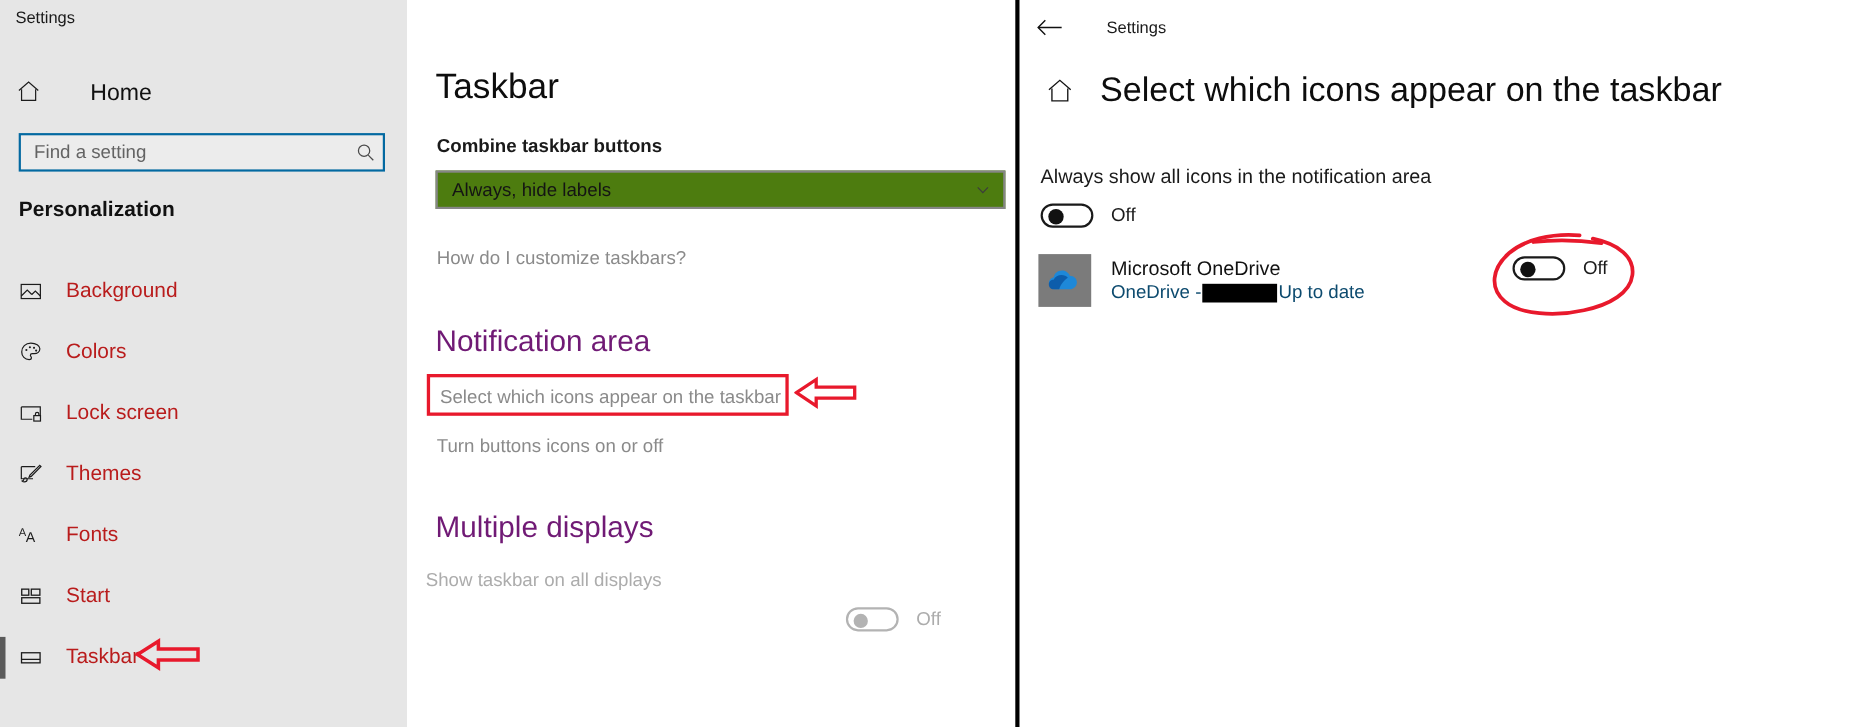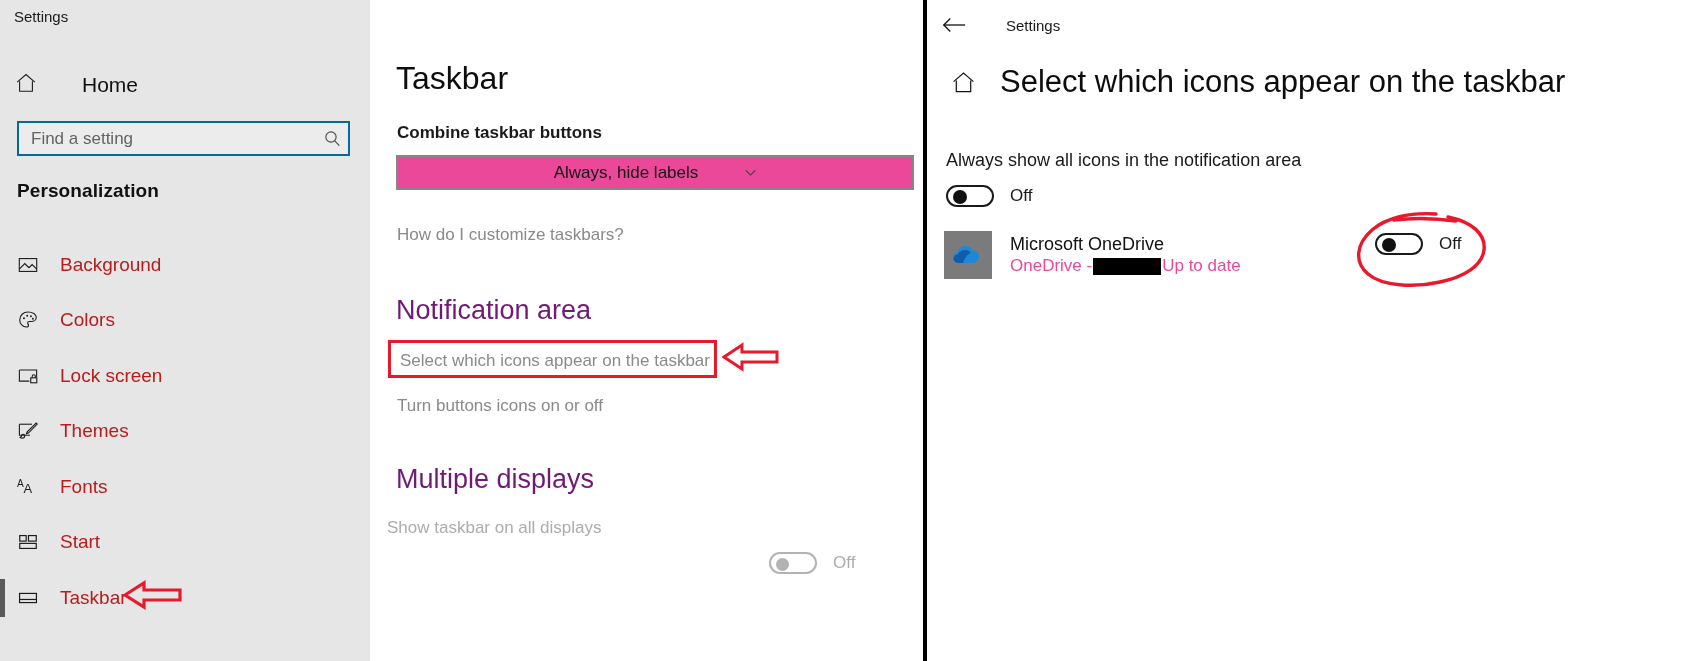--- a/index.html
+++ b/index.html
@@ -147,24 +147,24 @@
     color: #1a1a1a;
     font-weight: bold;
   }
 
   .dropdown {
     position: absolute;
     left: 26px; top: 155px;
     width: 518px;
     height: 35px;
     border: 2px solid #868686;
-    background: #ec4899;
-    display: flex;
-    align-items: center;
-    justify-content: center;
+    background: #4d7c0f;
+    display: flex;
+    align-items: center;
+    justify-content: space-between;
     padding: 0 10px 0 13px;
     gap: 44px;
   }
   .dropdown-value {
     font-size: 17px;
     color: #141414;
   }
   .chevron {
     color: #444;
     display: flex;
@@ -339,21 +339,21 @@
     justify-content: center;
   }
   .app-text { margin-left: 18px; }
   .app-name {
     font-size: 18px;
     color: #111;
     line-height: 22px;
   }
   .app-status {
     font-size: 17px;
-    color: #ec4899;
+    color: #0c4a6e;
     line-height: 22px;
     display: flex;
     align-items: center;
     white-space: nowrap;
   }
   .redaction {
     display: inline-block;
     width: 68px;
     height: 17px;
     background: #000;

